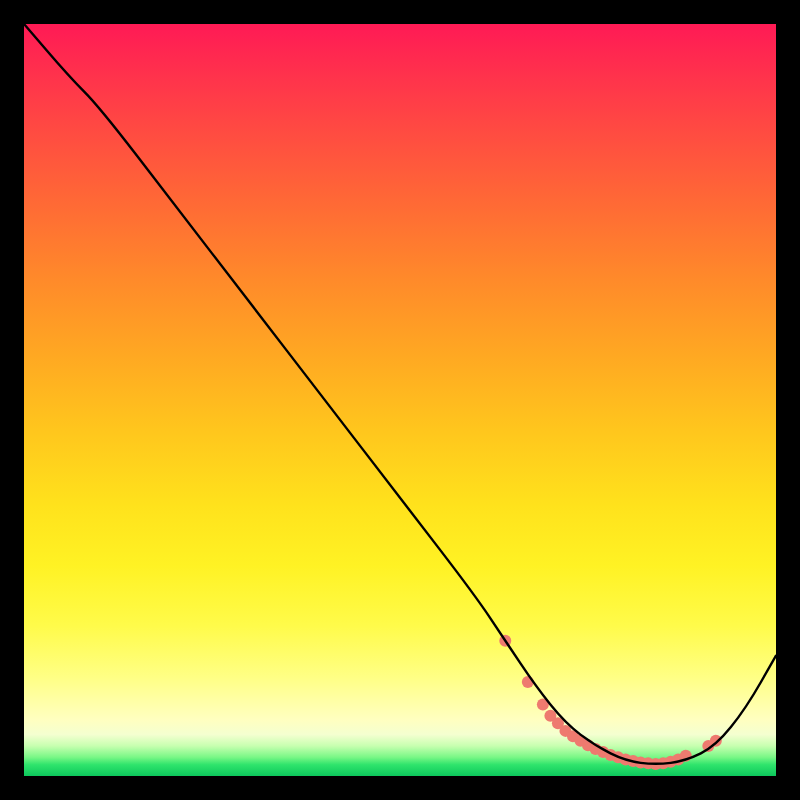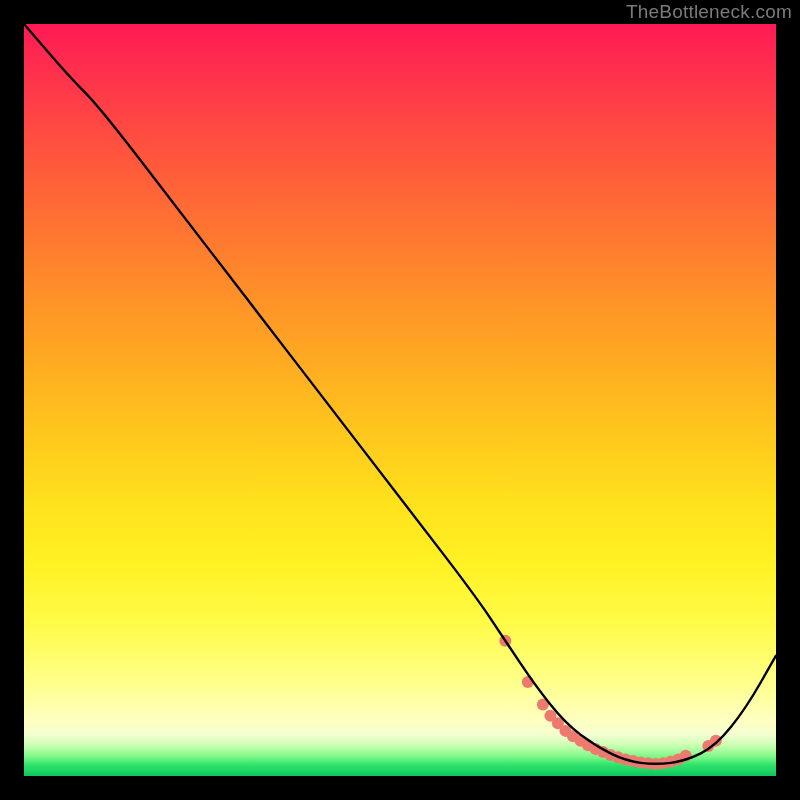--- a/index.html
+++ b/index.html
@@ -62,21 +62,20 @@
     font-weight: 500;
     letter-spacing: 0.2px;
     user-select: none;
   }
 </style>
 </head>
 <body>
 
 <div class="stage">
 
-  <div class="watermark">TheBottleneck.com</div>
 
   <div class="plot-area">
     <svg class="curve-svg" viewBox="0 0 752 752" preserveAspectRatio="none">
       <g id="markers-g">
           <circle cx="481.28" cy="616.64" r="6" fill="#ee7a6f"></circle>
           <circle cx="503.84" cy="658.00" r="6" fill="#ee7a6f"></circle>
           <circle cx="518.88" cy="680.56" r="6" fill="#ee7a6f"></circle>
           <circle cx="526.40" cy="691.84" r="6" fill="#ee7a6f"></circle>
           <circle cx="533.92" cy="699.36" r="6" fill="#ee7a6f"></circle>
           <circle cx="541.44" cy="706.88" r="6" fill="#ee7a6f"></circle>

